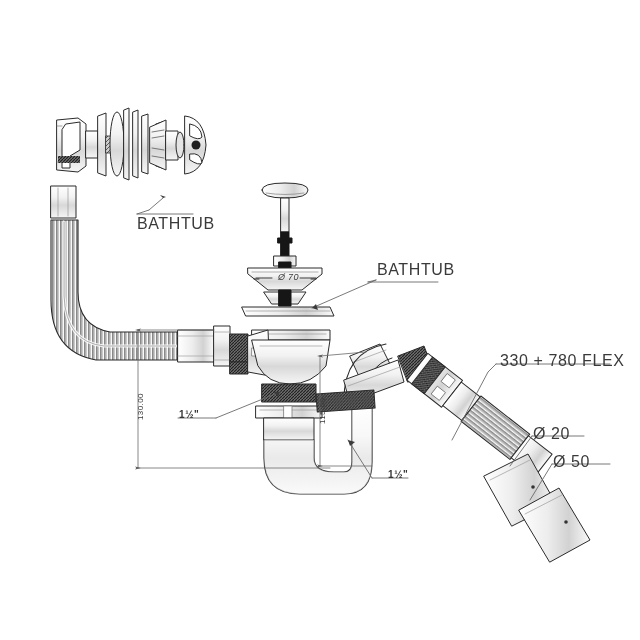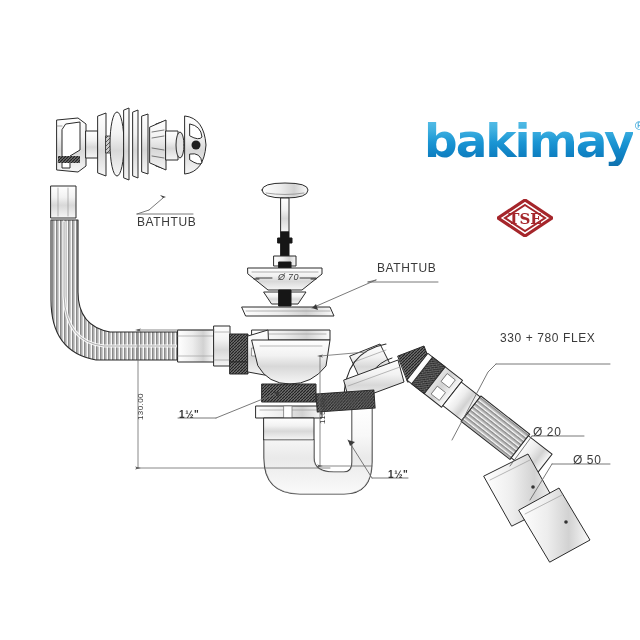--- a/index.html
+++ b/index.html
@@ -46,21 +46,21 @@
   .tse{
     position:absolute;
     left:497px; top:199px;
     width:56px; height:38px;
   }
 
   
   .lbl{
     position:absolute;
     font-family:"Liberation Sans", sans-serif;
-    font-size:12px;
+    font-size:16px;
     color:#3a3a3a;
     letter-spacing:0.6px;
     white-space:nowrap;
   }
   .lbl-sm{font-size:9px;letter-spacing:0.3px;}
   .lbl-rot{
     transform:rotate(-90deg);
     transform-origin:left top;
     font-size:8px;
     letter-spacing:0.4px;
@@ -336,32 +336,21 @@
   <div class="lbl lbl-sm" style="left:278px;top:272px;font-style:italic;">Ø 70</div>
 
   <div class="lbl lbl-rot" style="left:136px;top:420px;">130.00</div>
 
   <div class="lbl lbl-rot" style="left:318px;top:424px;">115.00</div>
 
   <div class="lbl lbl-dim" style="left:179px;top:409px;">1½"</div>
 
   <div class="lbl lbl-dim" style="left:388px;top:469px;">1½"</div>
 
-  <div class="lbl" style="left:500px;top:331px;">330 + 780 FLEX</div>
+  <div class="lbl" style="left:500px;top:352px;">330 + 780 FLEX</div>
 
   <div class="lbl" style="left:533px;top:425px;">Ø 20</div>
 
-  <div class="lbl" style="left:553px;top:453px;margin-left:20px;">Ø 50</div>
-
-  <div class="brand">
-    <span class="brand-word">bakimay</span>
-    <span class="brand-reg">®</span>
-  </div>
-
-  <div class="tse">
-    <svg viewBox="0 0 56 38" width="56" height="38">
-      <polygon points="28,1 55,19 28,37 1,19" fill="none" stroke="#a5262b" stroke-width="3.2"></polygon>
-      <polygon points="28,6 48,19 28,32 8,19" fill="none" stroke="#a5262b" stroke-width="2"></polygon>
-      <text x="28" y="25" text-anchor="middle" font-family="DejaVu Serif, serif" font-size="15" font-weight="700" fill="#a5262b">TSE</text>
-    </svg>
-  </div>
+  <div class="lbl" style="left:553px;top:453px;">Ø 50</div>
+
+
 
 </div>
 
 </body></html>

